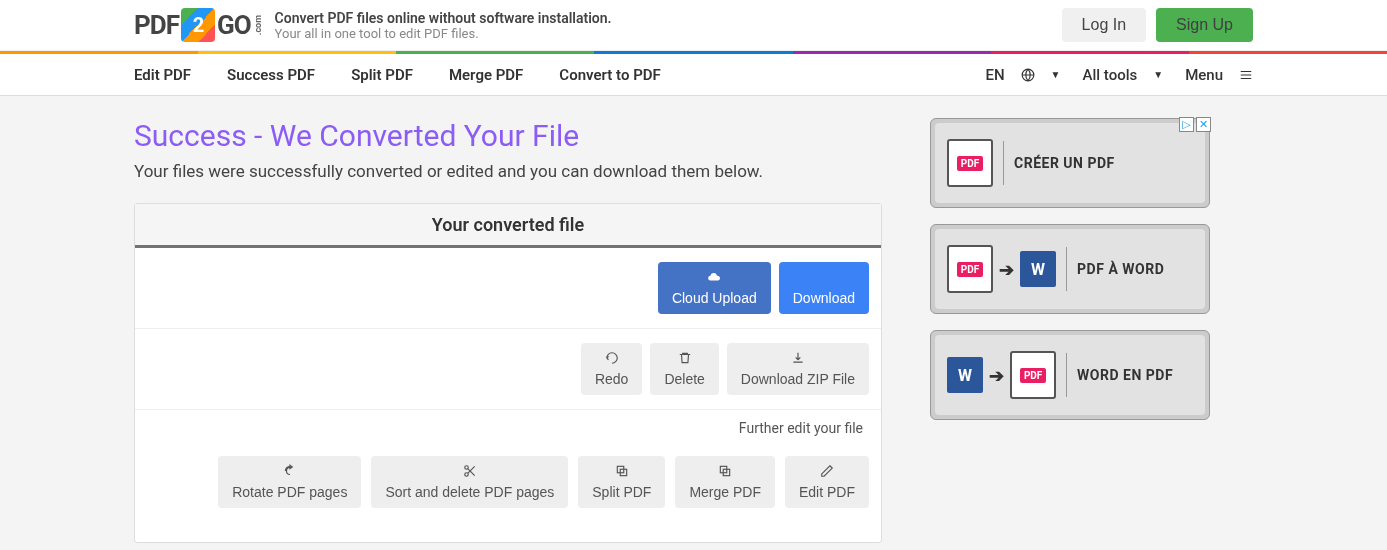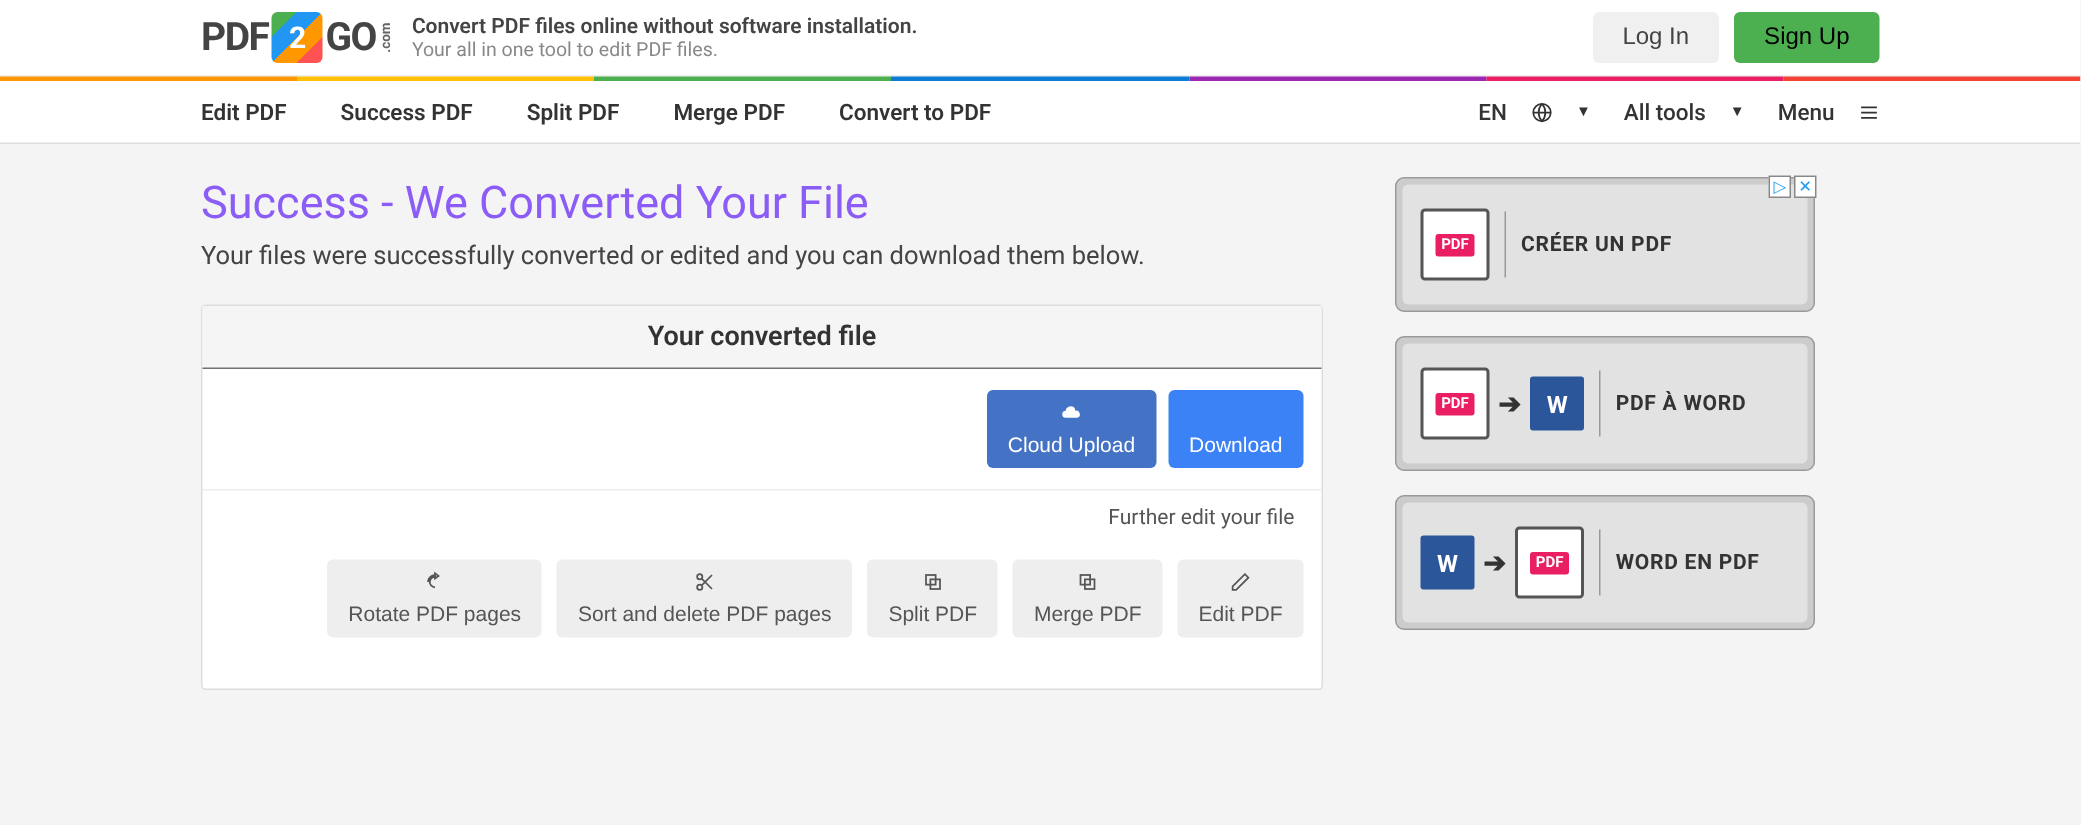--- a/index.html
+++ b/index.html
@@ -8,34 +8,34 @@
 .logo { display: flex; align-items: center; font-size: 26px; font-weight: 700; color: #444; letter-spacing: -1px; }
 .logo .two { background: linear-gradient(135deg, #4caf50 25%, #2196f3 25%, #2196f3 50%, #ff9800 50%, #ff9800 75%, #ff5252 75%); width: 34px; height: 34px; display: inline-flex; align-items: center; justify-content: center; color: #fff; border-radius: 4px; margin: 0 2px; font-size: 20px; }
 .logo .go { color: #444; }
 .logo .com { font-size: 9px; writing-mode: vertical-rl; transform: rotate(180deg); color: #666; letter-spacing: 0; margin-left: 2px; }
 .tagline { margin-left: 12px; }
 .tagline .t1 { font-weight: 600; font-size: 14px; color: #444; }
 .tagline .t2 { font-size: 13px; color: #888; }
 .header-right { margin-left: auto; display: flex; gap: 10px; }
 .btn { padding: 8px 20px; border-radius: 4px; border: none; font-size: 16px; cursor: pointer; }
 .btn-login { background: #f0f0f0; color: #444; }
-.btn-signup { background: #4caf50; color: #000000; }
+.btn-signup { background: #4caf50; color: #404040; }
 .colorbar { height: 3px; display: flex; }
 .colorbar span { flex: 1; }
 .nav { background: #fff; display: flex; align-items: center; padding: 0 134px; border-bottom: 1px solid #ddd; height: 42px; }
 .nav-left { display: flex; gap: 36px; }
 .nav-left a { color: #333; text-decoration: none; font-weight: 600; font-size: 15px; }
 .nav-right { margin-left: auto; display: flex; gap: 22px; align-items: center; font-size: 15px; color: #333; font-weight: 500; }
 .nav-right span { cursor: pointer; display: flex; align-items: center; gap: 16px; }
 .content { display: flex; padding: 22px 134px; gap: 48px; }
 .main { flex: 1; max-width: 748px; }
 .main h1 { font-size: 30px; font-weight: 400; color: #8b5cf6; margin-bottom: 8px; }
 .main .sub { font-size: 17px; color: #444; margin-bottom: 22px; }
 .panel { background: #fff; border: 1px solid #ddd; border-radius: 3px; }
-.panel-header { text-align: center; padding: 10px; font-size: 18px; font-weight: 600; background: #f5f5f5; border-bottom: 1px solid #737373; }
+.panel-header { text-align: center; padding: 10px; font-size: 18px; font-weight: 600; background: #f5f5f5; border-bottom: 3px solid #737373; }
 .file-row { display: flex; padding: 14px 18px; font-size: 15px; border-bottom: 1px solid #eee; }
 .file-row .name { flex: 1; color: #555; }
 .file-row .size { color: #555; }
 .action-row { display: flex; justify-content: flex-end; gap: 8px; padding: 14px 12px; border-bottom: 1px solid #eee; }
 .btn2 { padding: 8px 14px; border-radius: 4px; border: none; font-size: 14px; cursor: pointer; display: inline-flex; align-items: center; gap: 6px; flex-direction: column; }
 .btn-cloud { background: #4472c4; color: #fff; }
 .btn-dl { background: #3b82f6; color: #fff; }
 .btn-gray { background: #eee; color: #555; }
 .further { text-align: right; padding: 10px 18px; font-size: 14px; color: #555; }
 .tool-row { display: flex; flex-wrap: wrap; gap: 10px; padding: 10px 12px 12px; justify-content: flex-end; }
@@ -128,20 +128,41 @@
             </svg>
           <span>Cloud Upload</span>
         </button>
         <button class="btn2 btn-dl">
           <svg viewBox="0 0 24 24" fill="#fff">
               <path d="M12 3v12m0 0l-4-4m4 4l4-4M4 19h16"></path>
             </svg>
           <span>Download</span>
         </button>
       </div>
+      <div class="action-row">
+        <button class="btn2 btn-gray">
+          <svg viewBox="0 0 24 24" fill="none" stroke="#555" stroke-width="2">
+              <path d="M3 12a9 9 0 019-9 9 9 0 019 9 9 9 0 01-9 9"></path>
+              <path d="M3 12l3-3M3 12l3 3"></path>
+            </svg>
+          <span>Redo</span>
+        </button>
+        <button class="btn2 btn-gray">
+          <svg viewBox="0 0 24 24" fill="none" stroke="#555" stroke-width="2">
+              <path d="M3 6h18M8 6V4h8v2M6 6l1 14h10l1-14"></path>
+            </svg>
+          <span>Delete</span>
+        </button>
+        <button class="btn2 btn-gray">
+          <svg viewBox="0 0 24 24" fill="none" stroke="#555" stroke-width="2">
+              <path d="M12 3v12m0 0l-4-4m4 4l4-4M4 19h16"></path>
+            </svg>
+          <span>Download ZIP File</span>
+        </button>
+      </div>
       <div class="further">Further edit your file</div>
       <div class="tool-row">
         <button class="btn2 btn-gray">
             <svg viewBox="0 0 24 24" fill="none" stroke="#555" stroke-width="2">
               <path d="M4 12a8 8 0 018-8V2l4 3-4 3V6a6 6 0 100 12"></path>
             </svg>
             <span>Rotate PDF pages</span>
           </button>
         <button class="btn2 btn-gray">
             <svg viewBox="0 0 24 24" fill="none" stroke="#555" stroke-width="2">

